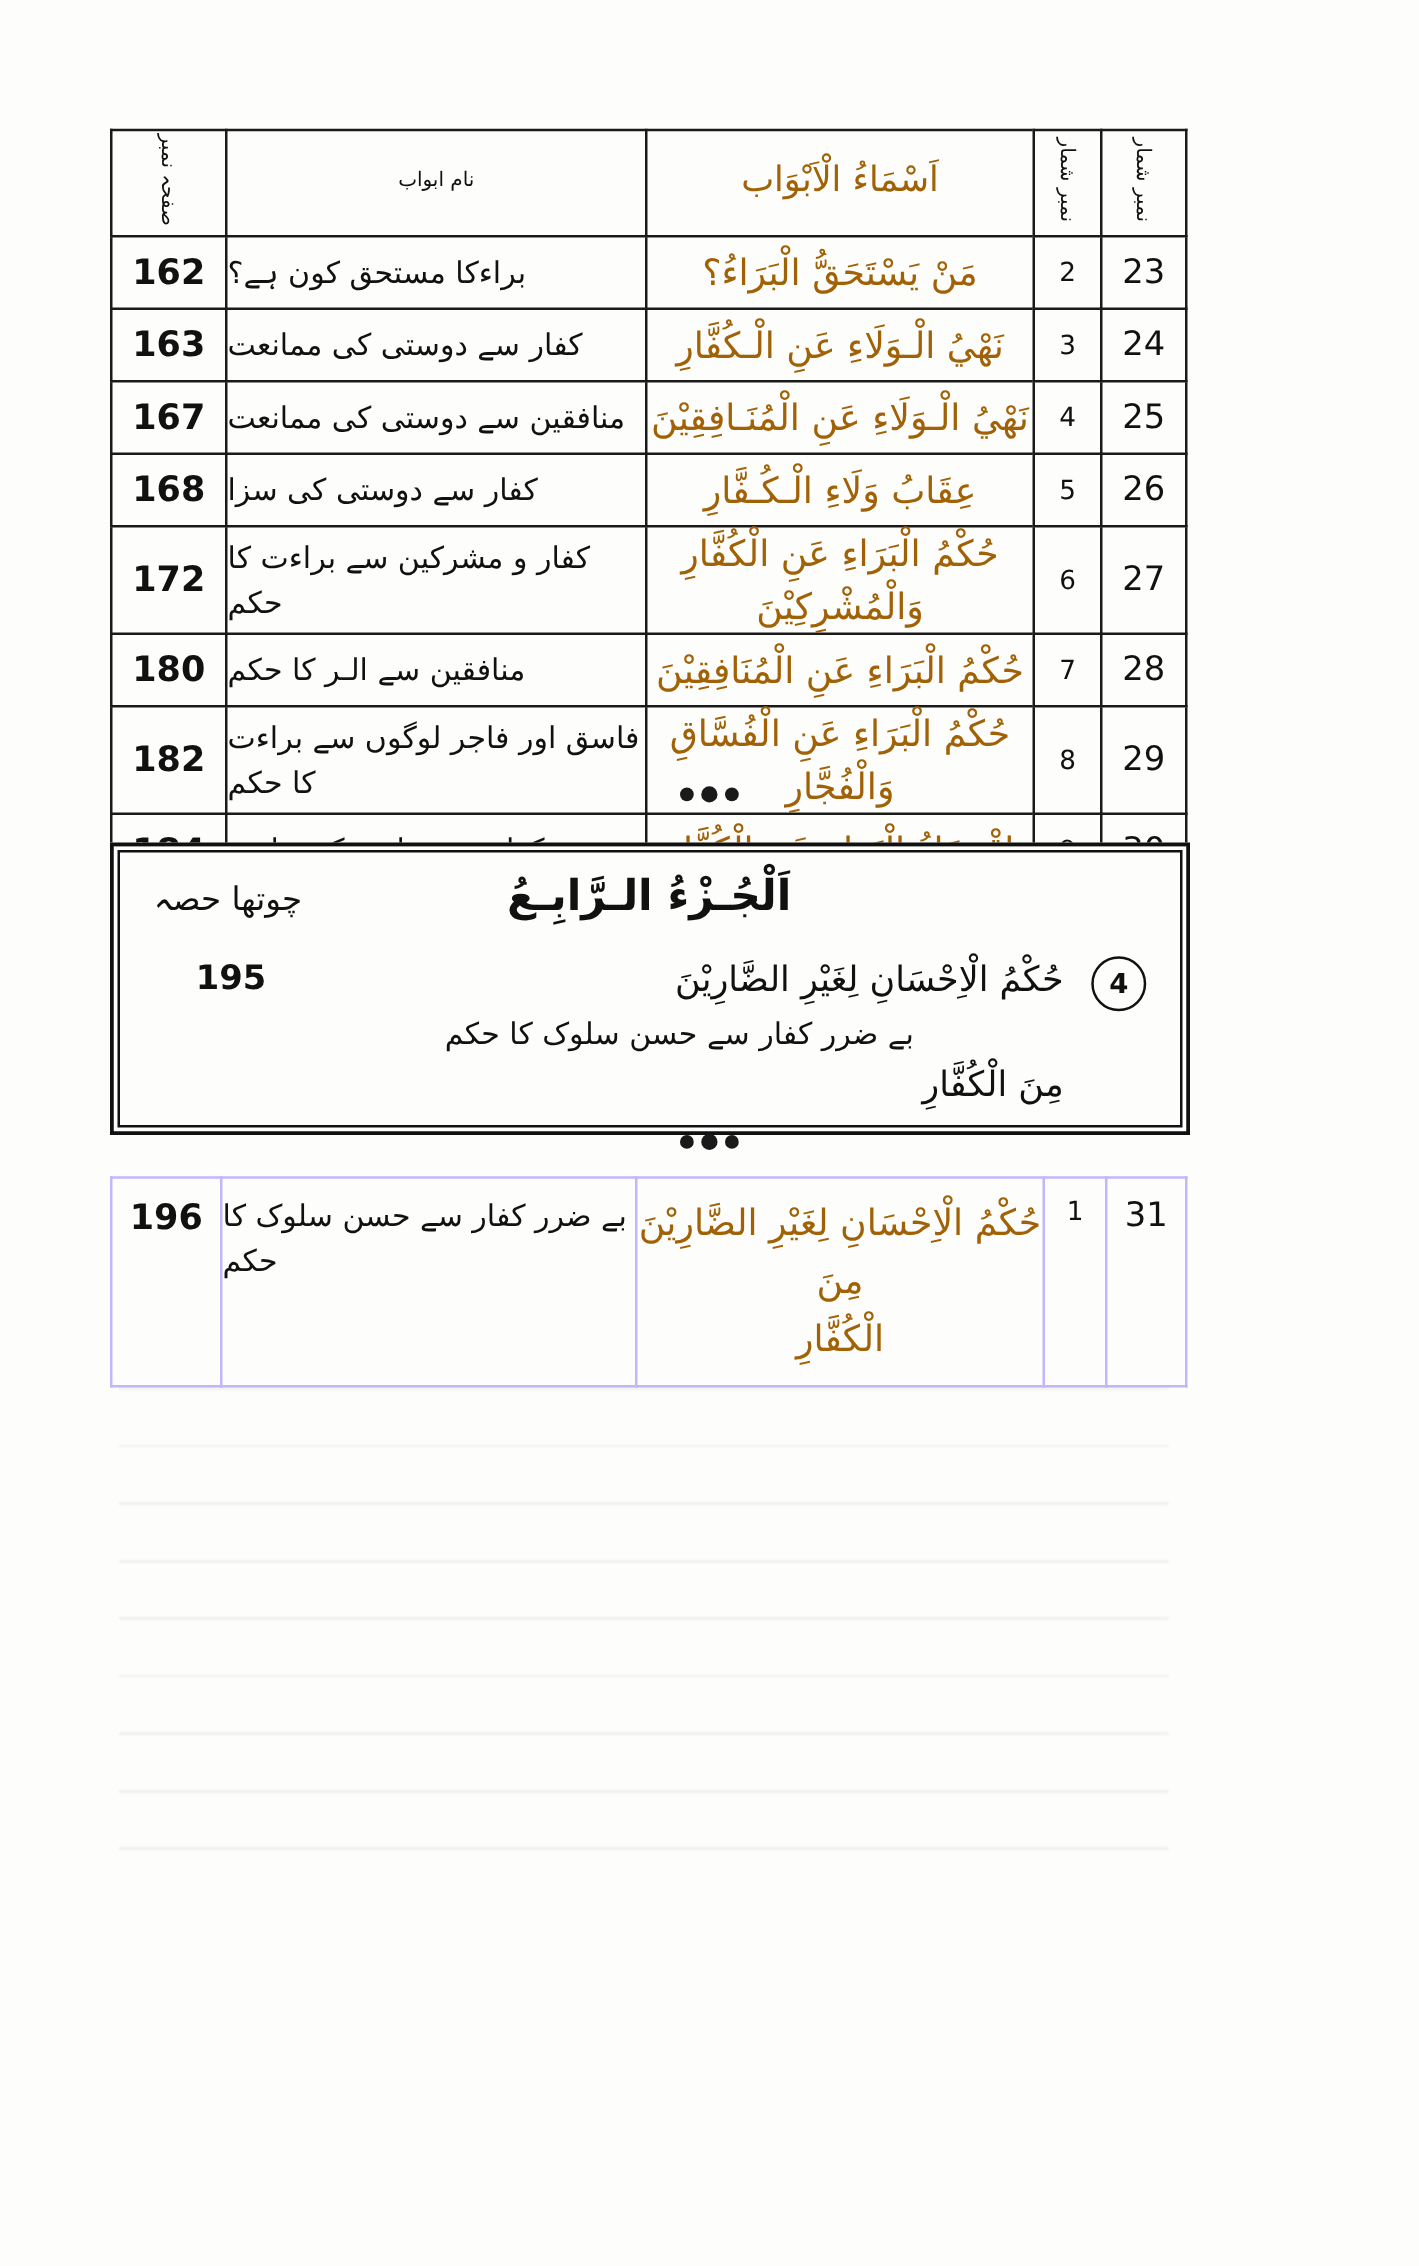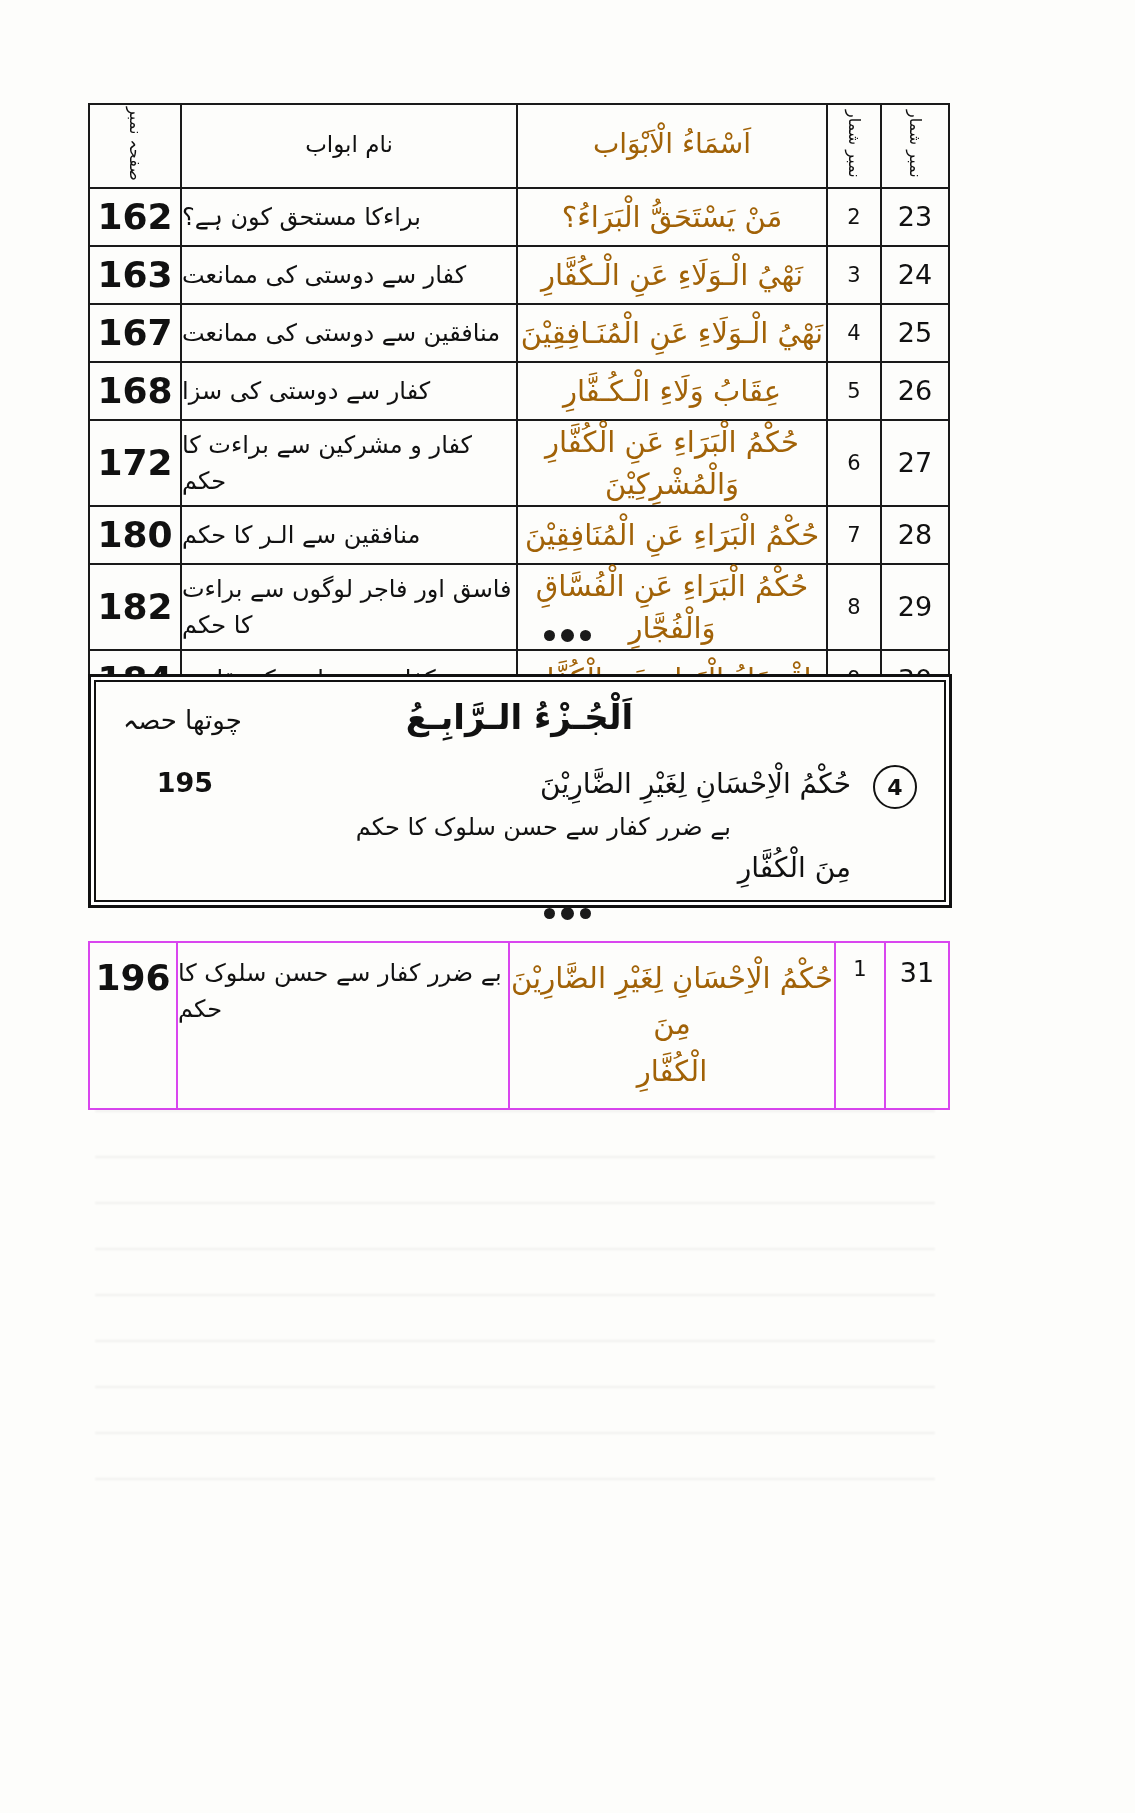--- a/index.html
+++ b/index.html
@@ -61,21 +61,21 @@
     width: 330px;
     text-align: left;
     font-size: 24px;
     line-height: 1.5;
     padding: 6px 14px 10px 10px;
     color: #111;
   }
   .c-page {
     width: 86px;
     text-align: center;
-    font-size: 36px;
+    font-size: 28px;
     font-weight: 700;
     color: #111;
   }
 
   
   .hdr td {
     height: 62px;
     font-size: 17px;
     font-weight: 400;
     text-align: center;
@@ -87,21 +87,21 @@
     display: inline-block;
     font-size: 16px;
     line-height: 1.1;
     white-space: nowrap;
   }
   .hdr .h-arabic {
     font-size: 28px;
     padding-bottom: 6px;
   }
   .hdr .h-urdu {
-    font-size: 23px;
+    font-size: 16px;
     padding-bottom: 6px;
   }
 
   .row td { height: 56px; }
 
   
   .ornament {
     position: absolute;
     left: 0;
     width: 100%;
@@ -208,21 +208,21 @@
   
   .last-table {
     position: absolute;
     left: 88px;
     top: 941px;
     width: 862px;
     border-collapse: collapse;
     direction: rtl;
   }
   .last-table td {
-    border: 2px solid #d946ef;
+    border: 2px solid #c4b5fd;
     padding: 0;
     vertical-align: top;
   }
   .last-table .c-arabic,
   .last-table .c-urdu {
     padding-top: 12px;
     padding-bottom: 14px;
   }
   .last-table .c-num,
   .last-table .c-sub,

